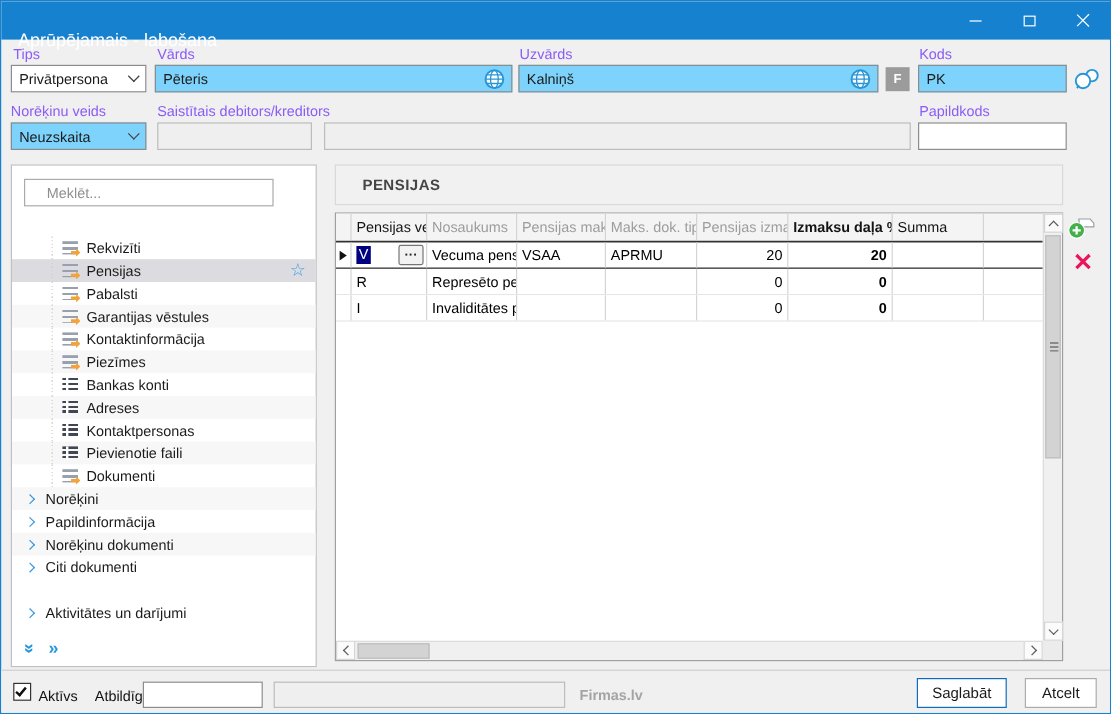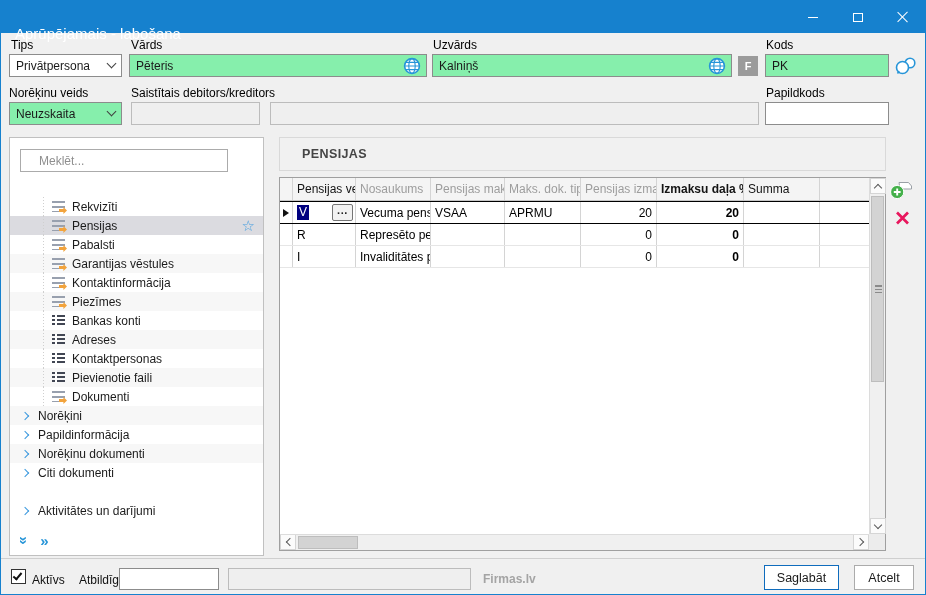--- a/index.html
+++ b/index.html
@@ -12,24 +12,24 @@
   .title { position:absolute; left:14px; top:24px; color:#fff; font-size:15px; }
   .winbtns { position:absolute; right:0; top:0; height:32px; display:flex; }
   .winbtn { width:45px; height:32px; display:flex; align-items:center; justify-content:center; }
   .ico-min { width:10px; height:1px; background:#fff; }
   .ico-max { width:10px; height:9px; border:1px solid #fff; }
   .ico-close { position:relative; width:12px; height:12px; }
   .ico-close::before,.ico-close::after { content:""; position:absolute; left:5px; top:-1px; width:1.4px; height:14px; background:#fff; }
   .ico-close::before { transform:rotate(45deg); } .ico-close::after { transform:rotate(-45deg); }
 
   
-  .flabel { position:absolute; font-size:12px; color:#000000; }
+  .flabel { position:absolute; font-size:12px; color:#8b5cf6; }
   .field { position:absolute; height:23px; border:1px solid #8c8c8c; background:#fff;
            display:flex; align-items:center; padding:0 6px; font-size:12px; }
-  .yellow { background:#86efac; }
+  .yellow { background:#7dd3fc; }
   .disabled { background:#efefef; border-color:#bcbcbc; }
   .selectbox { justify-content:space-between; }
   .sel-chev { width:7px; height:7px; border-right:1.5px solid #404040; border-bottom:1.5px solid #404040;
               transform:rotate(45deg); margin-top:-4px; flex:none; }
   .globe { position:absolute; right:5px; top:2px; }
   .fbtn { position:absolute; width:20px; height:20px; background:#9b9b9b; color:#fff; font-weight:bold;
           font-size:11px; display:flex; align-items:center; justify-content:center; border:none; }
   .cloudbtn { position:absolute; background:none; border:none; }
 
   

